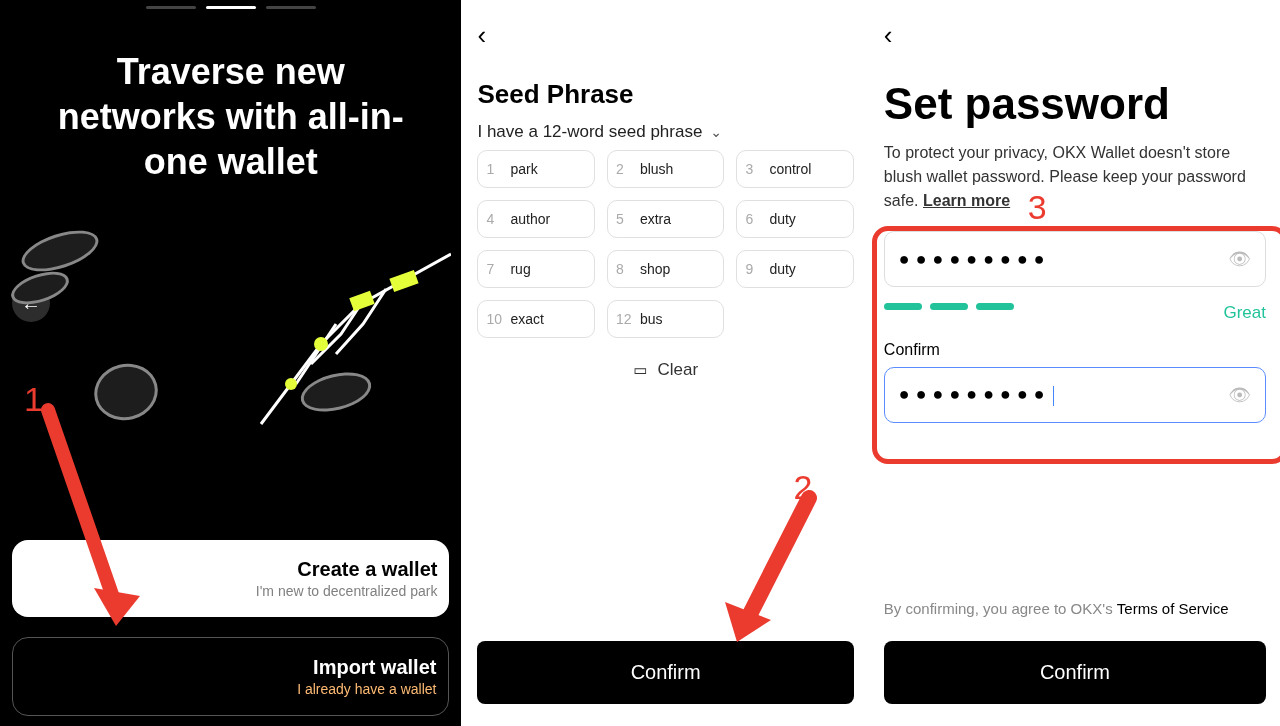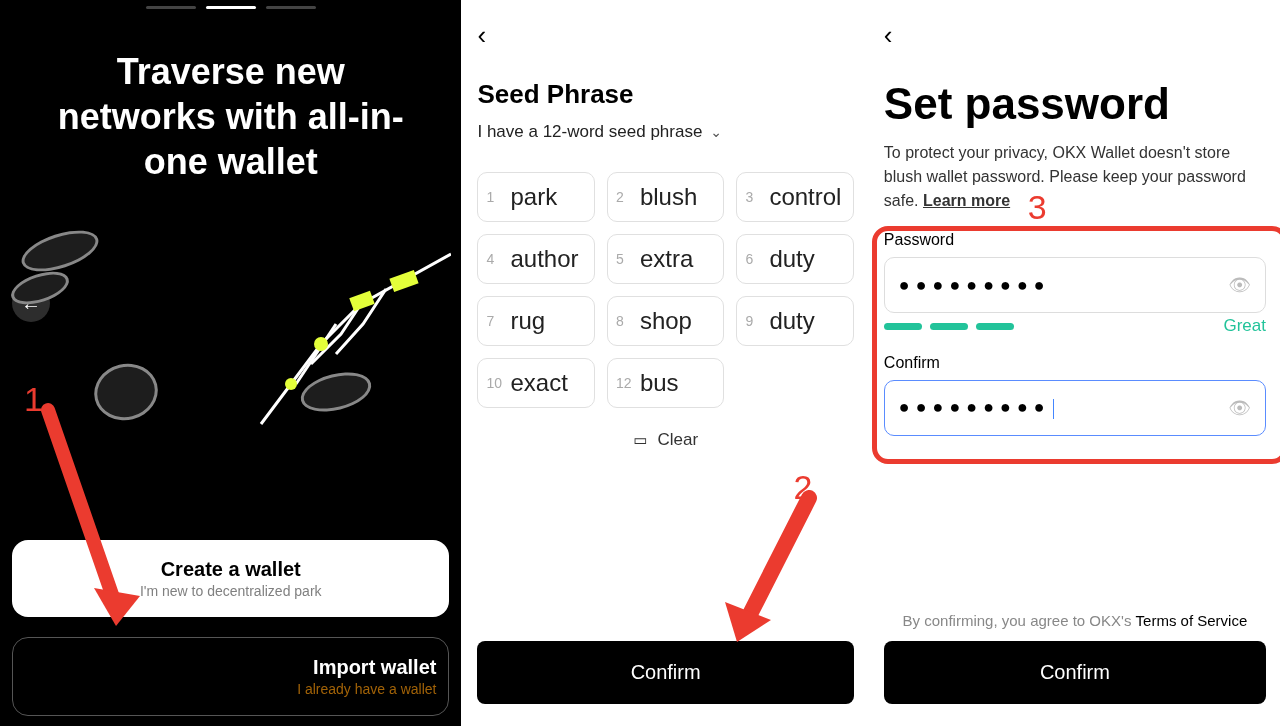--- a/index.html
+++ b/index.html
@@ -7,57 +7,57 @@
   .panel { height:726px; }
   
   .p1 { width:483px; background:#000; color:#fff; position:relative; display:flex; flex-direction:column; }
   .p1-indicators { display:flex; gap:10px; justify-content:center; margin-top:6px; }
   .p1-ind { width:50px; height:3px; background:#444; border-radius:2px; }
   .p1-ind.active { background:#fff; }
   .p1-heading { font-size:36px; font-weight:700; text-align:center; line-height:1.25; padding:40px 40px 10px; }
   .p1-illus { flex:1; position:relative; overflow:hidden; }
   .p1-back { position:absolute; left:12px; top:284px; width:38px; height:38px; border-radius:50%; background:#2d2d2d; display:flex; align-items:center; justify-content:center; color:#fff; font-size:20px; cursor:pointer; }
   .p1-btn { margin:10px 12px; border-radius:16px; padding:18px 12px; text-align:center; cursor:pointer; }
-  .p1-btn.white { background:#fff; color:#000; }
+  .p1-btn.white { background:#fff; color:#000;text-align:right; }
   .p1-btn.outline { background:transparent; border:1px solid #555; color:#fff;text-align:right; }
   .p1-btn-title { font-size:20px; font-weight:700; }
-  .p1-btn-sub { font-size:14px; color:#a16207; margin-top:2px; }
+  .p1-btn-sub { font-size:14px; color:#fdba74; margin-top:2px; }
   .p1-btn.white .p1-btn-sub { color:#808080; }
   
   .coin { position:absolute; border-radius:50%; border:3px solid #888; background:#1d1d1d; }
   .coin.big { width:80px; height:34px; transform: rotate(-18deg); }
   .hand { position:absolute; right:10px; top:40px; width:300px; height:260px; }
   
   .p2 { width:426px; padding:20px 16px 12px; background:#fff; position:relative; display:flex; flex-direction:column; }
   .back-chevron { font-size:26px; font-weight:300; cursor:pointer; margin-bottom:28px; color:#000; }
   .p2 h1 { font-size:26px; font-weight:700; margin-bottom:12px; }
-  .p2-select { font-size:17px; color:#222; margin-bottom:30px; cursor:pointer; display:flex; align-items:center; gap:8px; }
+  .p2-select { font-size:17px; color:#222; margin-bottom:8px; cursor:pointer; display:flex; align-items:center; gap:8px; }
   .seed-grid { display:grid; grid-template-columns: repeat(3, 1fr); gap:12px; }
   .seed-cell { border:1px solid #e0e0e0; border-radius:10px; padding:10px 8px; display:flex; align-items:center; gap:8px; }
   .seed-num { color:#aaa; font-size:14px; min-width:16px; text-align:left; }
-  .seed-word { font-size:24px; color:#222; }
+  .seed-word { font-size:14px; color:#222; }
   .clear-row { margin-top:22px; text-align:center; color:#333; font-size:17px; cursor:pointer; display:flex; align-items:center; justify-content:center; gap:10px; }
   .p2-spacer { flex:1; }
   .confirm-btn { background:#000; color:#fff; border-radius:8px; text-align:center; padding:20px; font-size:20px; font-weight:500; cursor:pointer; margin-bottom:10px; }
   
   .p3 { width:428px; padding:20px 14px 12px; background:#fff; display:flex; flex-direction:column; position:relative; }
   .p3 h1 { font-size:44px; font-weight:700; margin-bottom:12px; }
   .p3-desc { font-size:16px; line-height:1.5; color:#333; }
   .learn-link { text-decoration:underline; font-weight:600; cursor:pointer; }
   .field-group { margin-top:18px; }
   .field-label { font-size:16px; margin-bottom:8px; color:#000; }
   .field-box { border:1px solid #ddd; border-radius:10px; padding:16px 14px; display:flex; align-items:center; justify-content:space-between; }
   .field-box.focused { border:1px solid #5a8cff; }
   .dots { letter-spacing:6px; font-size:18px; color:#000; }
   .eye { color:#bbb; font-size:18px; cursor:pointer; }
-  .strength-row { display:flex; align-items:center; gap:10px; margin-top:3px; }
+  .strength-row { display:flex; align-items:flex-start; gap:10px; margin-top:16px; }
   .strength-bars { display:flex; gap:8px; }
   .sbar { width:38px; height:7px; border-radius:4px; background:#22c39a; }
   .strength-label { margin-left:auto; color:#22c39a; font-size:17px; }
-  .p3-foot { margin-top:auto; text-align:center; color:#888; font-size:15px; margin-bottom:12px; }
+  .p3-foot { margin-top:auto; text-align:left; color:#888; font-size:15px; margin-bottom:24px; }
   .tos { color:#000; font-weight:500; cursor:pointer; }
   .cursor-bar { display:inline-block; width:1px; height:20px; background:#4486ff; vertical-align:middle; margin-left:2px; }
   
   .anno { position:absolute; pointer-events:none; }
   .anno-num { color:#eb3b2f; font-size:34px; font-weight:400; }
   .red-box { position:absolute; border:5px solid #eb3b2f; border-radius:16px; pointer-events:none; }
   svg.arrow { position:absolute; pointer-events:none; }
 </style>
 </head>
 <body>
@@ -184,21 +184,20 @@
   <div class="back-chevron">
     <span>‹</span>
   </div>
   <h1>Set password</h1>
   <div class="p3-desc">
     <span>To protect your privacy, OKX Wallet doesn't store blush wallet password. Please keep your password safe.  </span>
     <span class="learn-link">Learn more</span>
   </div>
 
   <div class="field-group">
-    <div class="field-label">Password</div>
     <div class="field-box">
       <span class="dots">●●●●●●●●●</span>
       <span class="eye">👁</span>
     </div>
     <div class="strength-row">
       <div class="strength-bars">
         <div class="sbar"></div>
         <div class="sbar"></div>
         <div class="sbar"></div>
       </div>

